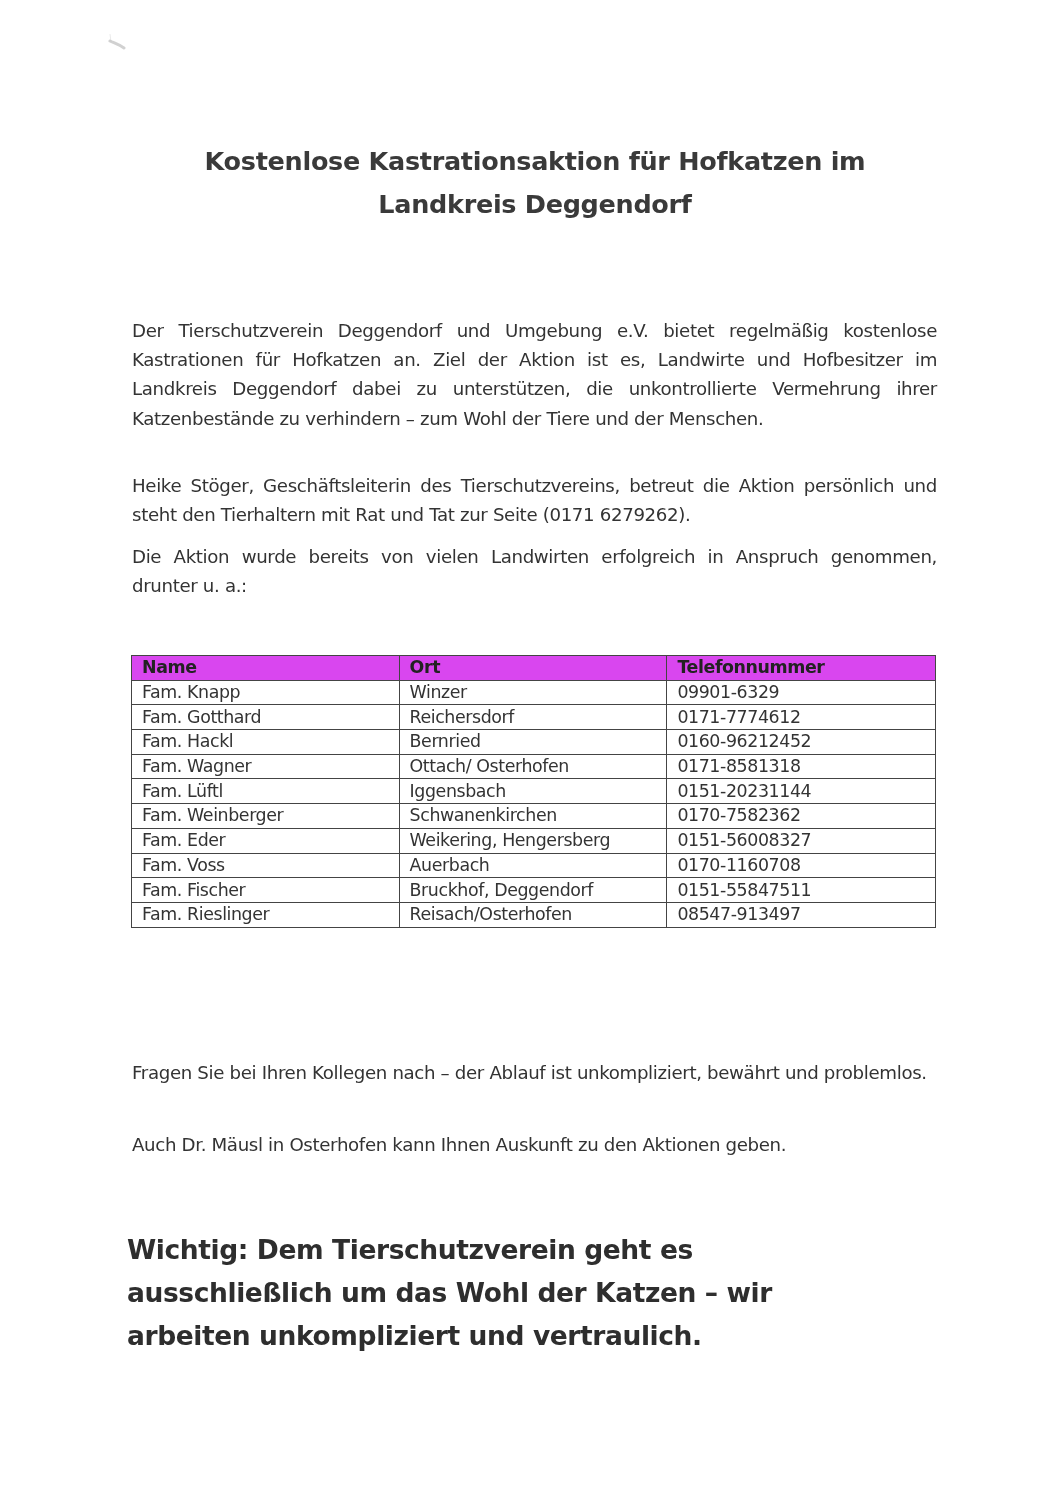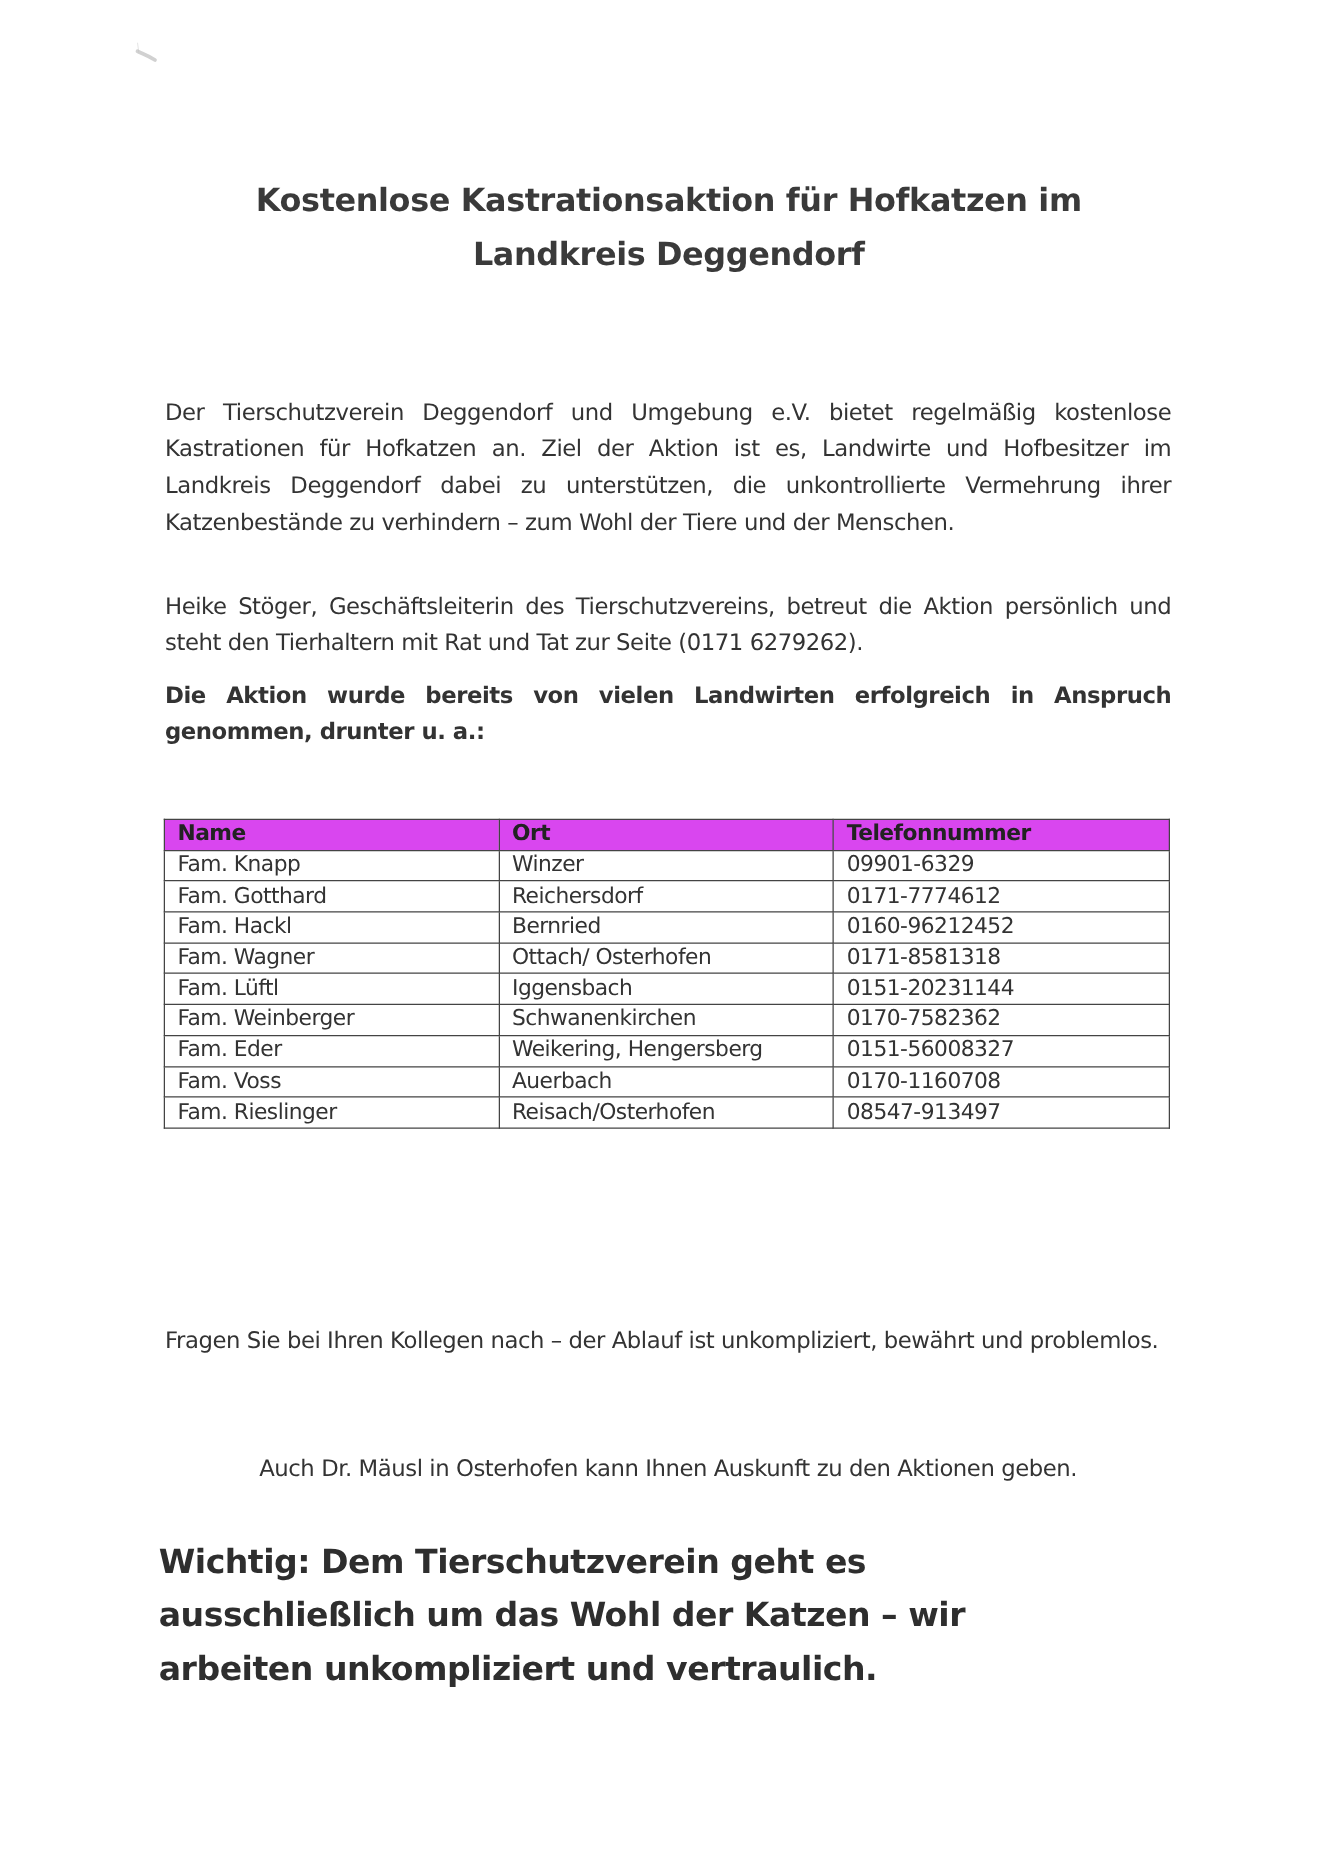--- a/index.html
+++ b/index.html
@@ -43,23 +43,23 @@
       font-family: "DejaVu Sans", sans-serif;
       font-size: 18.2px;
       line-height: 29.2px;
       color: #333333;
       text-align: justify;
       margin: 0;
       letter-spacing: -0.35px;
     }
     .p1 { top: 316px; }
     .p2 { top: 471px; }
-    .p3 { top: 542px; font-weight: bold; }
+    .p3 { top: 542px; }
     .p4 { top: 1058px; text-align: left; }
-    .p5 { top: 1161px; text-align: center; }
+    .p5 { top: 1130px; text-align: left; }
 
     table.members {
       position: absolute;
       left: 131px;
       top: 655px;
       width: 805px;
       border-collapse: collapse;
       font-family: "DejaVu Sans", sans-serif;
       font-size: 17.4px;
       color: #333333;
@@ -161,20 +161,25 @@
         <td>Fam. Eder</td>
         <td>Weikering, Hengersberg</td>
         <td>0151-56008327</td>
       </tr>
       <tr>
         <td>Fam. Voss</td>
         <td>Auerbach</td>
         <td>0170-1160708</td>
       </tr>
       <tr>
+        <td>Fam. Fischer</td>
+        <td>Bruckhof, Deggendorf</td>
+        <td>0151-55847511</td>
+      </tr>
+      <tr>
         <td>Fam. Rieslinger</td>
         <td>Reisach/Osterhofen</td>
         <td>08547-913497</td>
       </tr>
     </tbody>
 </table>
 
 <p class="body-text p4">Fragen Sie bei Ihren Kollegen nach – der Ablauf ist unkompliziert, bewährt und problemlos.</p>
 <p class="body-text p5">Auch Dr. Mäusl in Osterhofen kann Ihnen Auskunft zu den Aktionen geben.</p>
 

